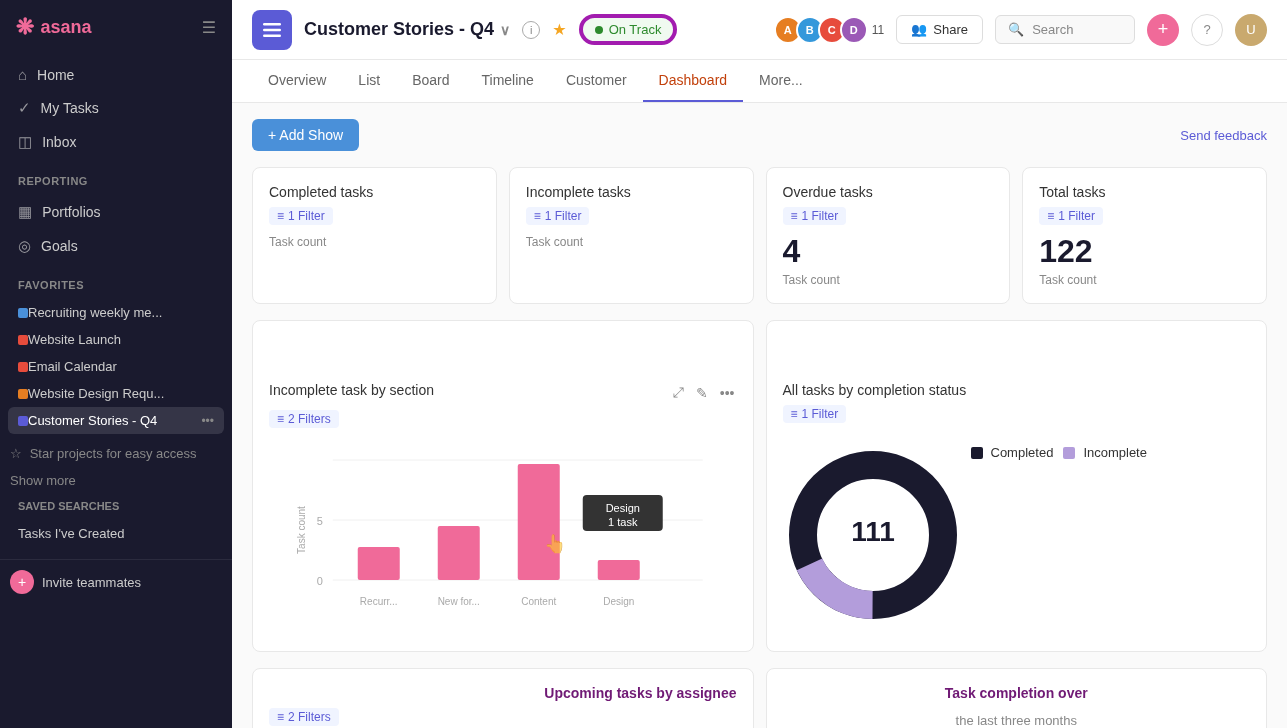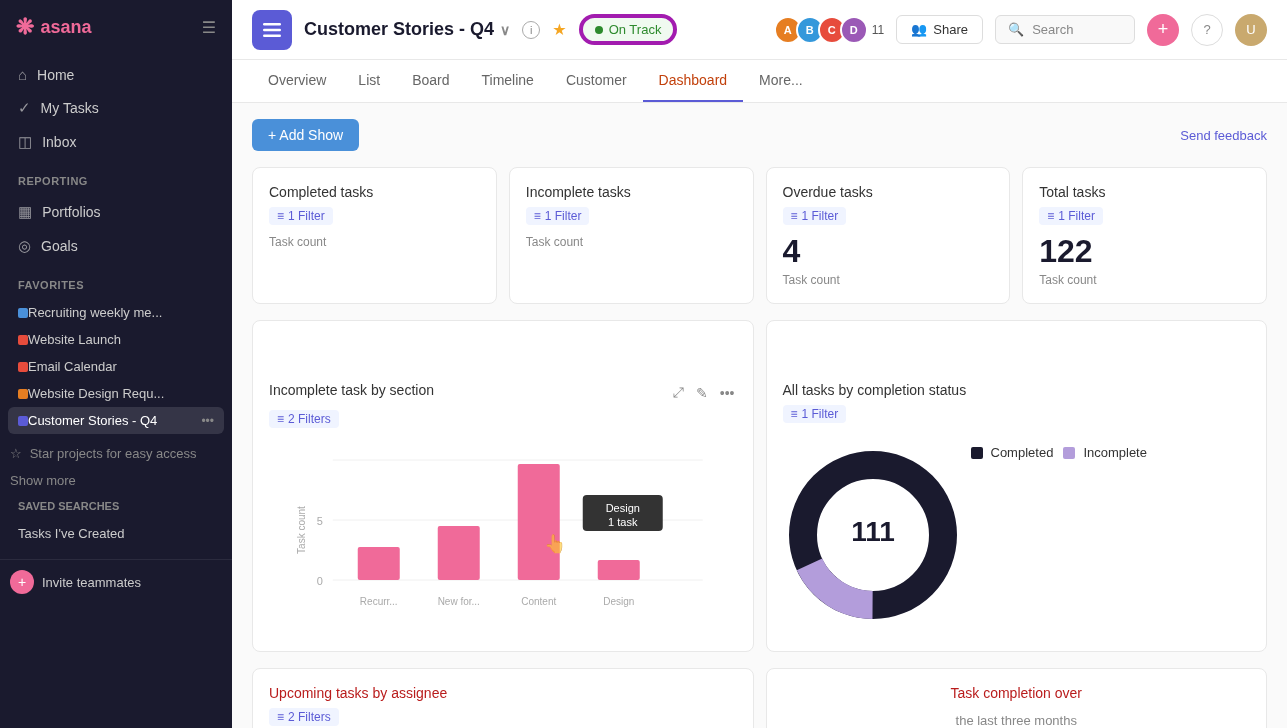--- a/index.html
+++ b/index.html
@@ -83,21 +83,21 @@
     
     .donut-area { display: flex; align-items: flex-start; gap: 8px; padding: 10px 0; }
     .donut-svg { flex-shrink: 0; }
     .donut-legend { display: flex; flex-direction: row; gap: 10px; }
     .legend-item { display: flex; align-items: center; gap: 8px; font-size: 13px; color: #333; }
     .legend-dot { width: 12px; height: 12px; border-radius: 2px; flex-shrink: 0; }
 
     
     .bottom-row { display: grid; grid-template-columns: 1fr 1fr; gap: 12px; }
     .bottom-card { background: white; border: 1px solid #e8e8e8; border-radius: 8px; padding: 16px; min-height: 140px; }
-    .bottom-title { font-size: 14px; font-weight: 400; color: #b91c1c; margin-bottom: 6px; }
+    .bottom-title { font-size: 14px; font-weight: 700; color: #701a75; margin-bottom: 6px; text-align: right; }
     .bottom-subtitle { font-size: 13px; color: #888; }
     .completion-legend { display: flex; align-items: center; gap: 16px; margin-top: 8px; }
     .completion-legend-item { display: flex; align-items: center; gap: 6px; font-size: 13px; color: #333; }
     .legend-square { width: 14px; height: 14px; border-radius: 2px; }
     .legend-square-outline { width: 14px; height: 14px; border-radius: 2px; border: 1.5px solid #999; }
 
     
     ::-webkit-scrollbar { width: 6px; }
     ::-webkit-scrollbar-track { background: transparent; }
     ::-webkit-scrollbar-thumb { background: #ccc; border-radius: 3px; }

